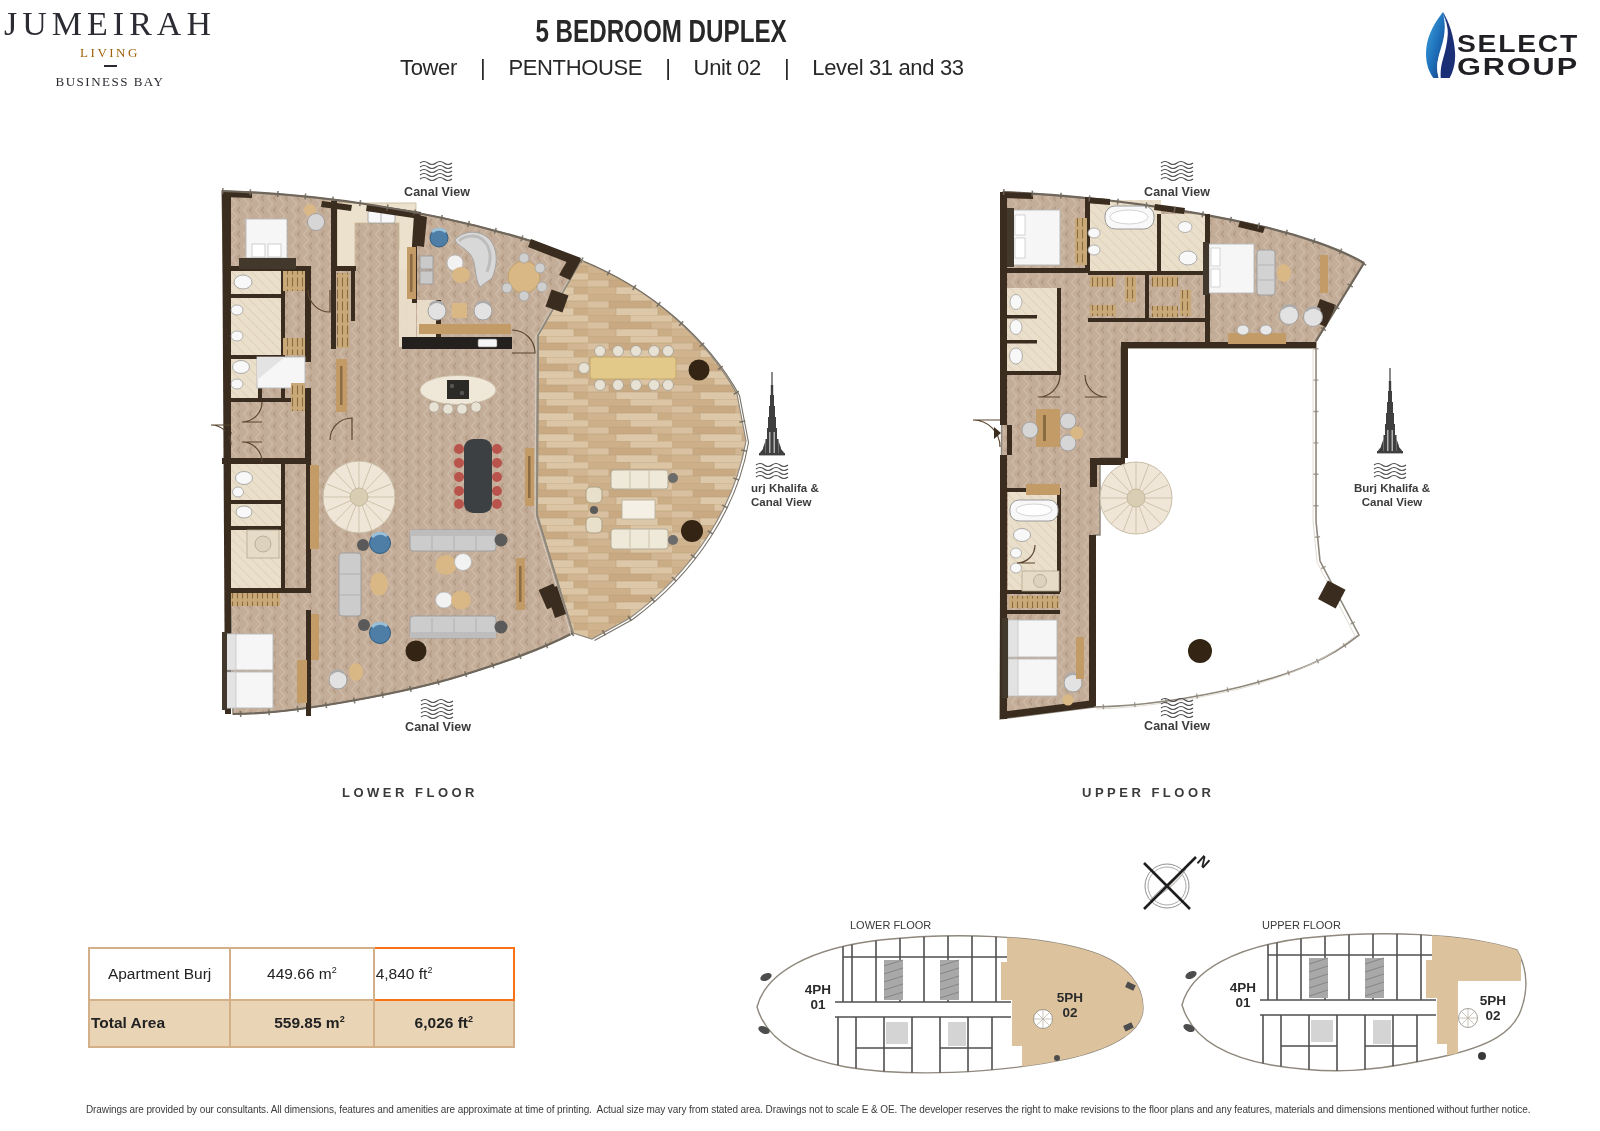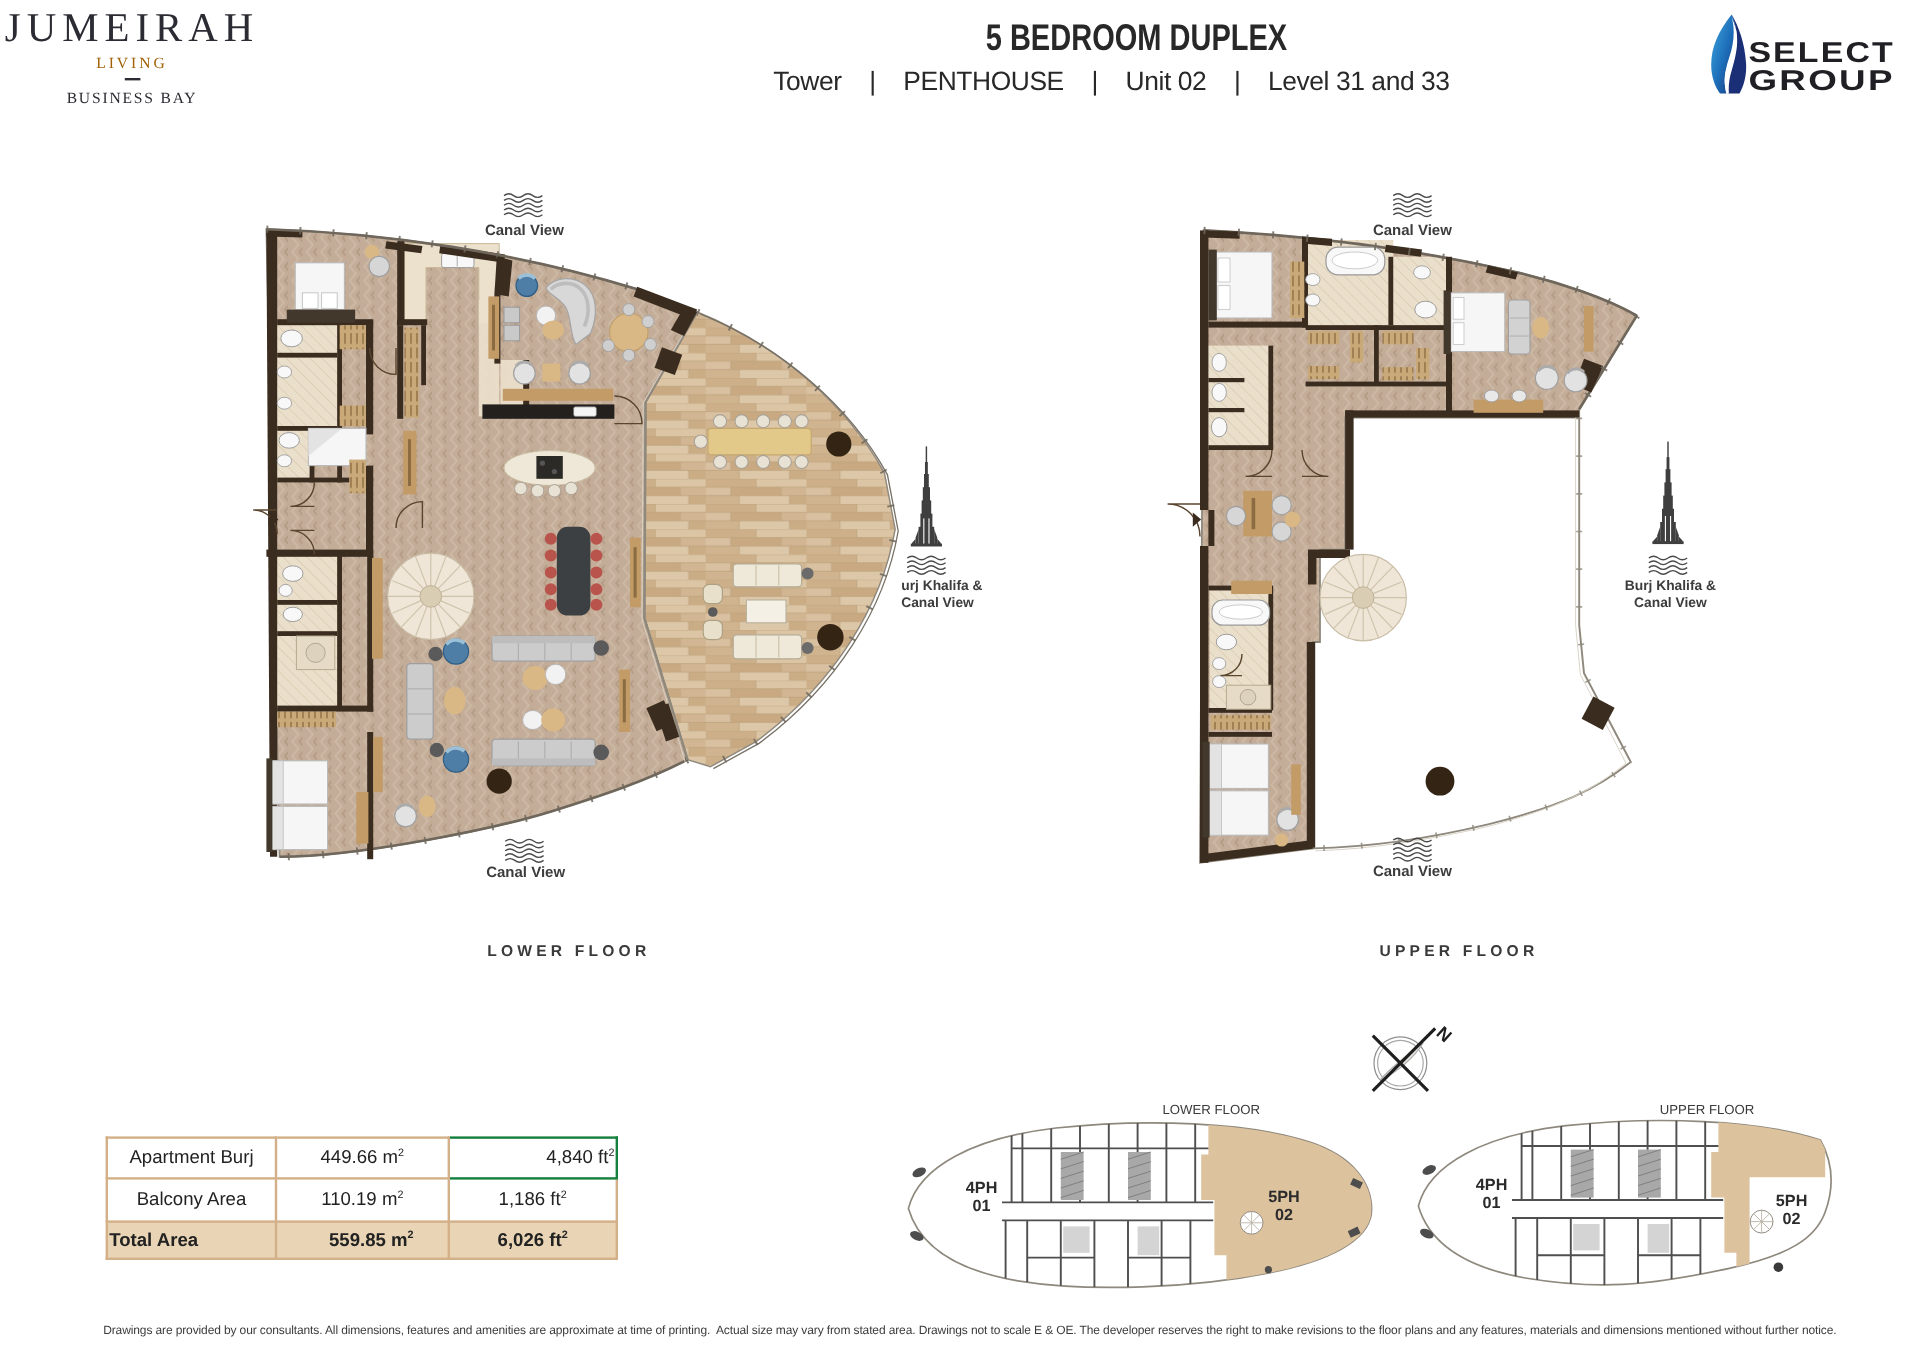--- a/index.html
+++ b/index.html
@@ -1,19 +1,19 @@
 <!DOCTYPE html>
 <html><head>
 <meta charset="utf-8">
 <style>
   html,body{margin:0;padding:0;}
   body{width:1600px;height:1131px;position:relative;background:#ffffff;
        font-family:"Liberation Sans", sans-serif;overflow:hidden;}
   .abs{position:absolute;}
-  .ct{text-align:right;}
+  .ct{text-align:left;}
 </style>
 </head>
 <body>
 
 <div class="abs" style="left:4px;top:8px;width:212px;">
   <div style="font-family:'Liberation Serif',serif;font-size:34px;letter-spacing:5px;color:#2b2b33;text-align:center;line-height:31px;">J<span style="font-size:34px;">UMEIRAH</span></div>
   <div style="font-family:'Liberation Serif',serif;font-size:13px;letter-spacing:2.5px;color:#a16207;text-align:center;margin-top:6px;">LIVING</div>
   <div style="width:13px;height:2px;background:#2b2b33;margin:4px auto 0 auto;"></div>
   <div style="font-family:'Liberation Serif',serif;font-size:13px;letter-spacing:1.5px;color:#2b2b33;text-align:center;margin-top:7px;">BUSINESS BAY</div>
 </div>
@@ -691,26 +691,21 @@
 
 <div class="abs ct" style="left:342px;top:785px;width:200px;font-size:13px;font-weight:bold;letter-spacing:3.5px;color:#3a3a3a;">LOWER FLOOR</div>
 
 <div class="abs ct" style="left:1082px;top:785px;width:200px;font-size:13px;font-weight:bold;letter-spacing:3.5px;color:#3a3a3a;">UPPER FLOOR</div>
 
 <table class="abs" style="left:88px;top:947px;width:427px;height:101px;border-collapse:collapse;font-size:15.5px;color:#222;" cellspacing="0">
   <tbody>
       <tr style="height:34px;">
     <td style="border:2px solid #d3b088;text-align:center;width:141px;">Apartment Burj</td>
     <td style="border:2px solid #d3b088;text-align:center;width:144px;">449.66 m<sup style="font-size:9px;">2</sup></td>
-    <td style="border:2px solid #15803d;text-align:right;width:142px;">4,840 ft<sup style="font-size:9px;">2</sup></td>
-  </tr>
-  <tr style="height:36px;">
-    <td style="border:2px solid #d3b088;text-align:center;">Balcony Area</td>
-    <td style="border:2px solid #d3b088;text-align:center;">110.19 m<sup style="font-size:9px;">2</sup></td>
-    <td style="border:2px solid #d3b088;text-align:center;">1,186 ft<sup style="font-size:9px;">2</sup></td>
+    <td style="border:2px solid #f97316;text-align:left;width:142px;">4,840 ft<sup style="font-size:9px;">2</sup></td>
   </tr>
   <tr style="height:31px;background:#e9d5b5;font-weight:bold;">
     <td style="border:2px solid #d3b088;">Total Area</td>
     <td style="border:2px solid #d3b088;text-align:center;padding-left:16px;">559.85 m<sup style="font-size:9px;">2</sup></td>
     <td style="border:2px solid #d3b088;text-align:center;">6,026 ft<sup style="font-size:9px;">2</sup></td>
   </tr>
 </tbody>
   </table>
 
 <svg class="abs" style="left:1125px;top:835px;" width="90" height="100" viewBox="1125 835 90 100">

